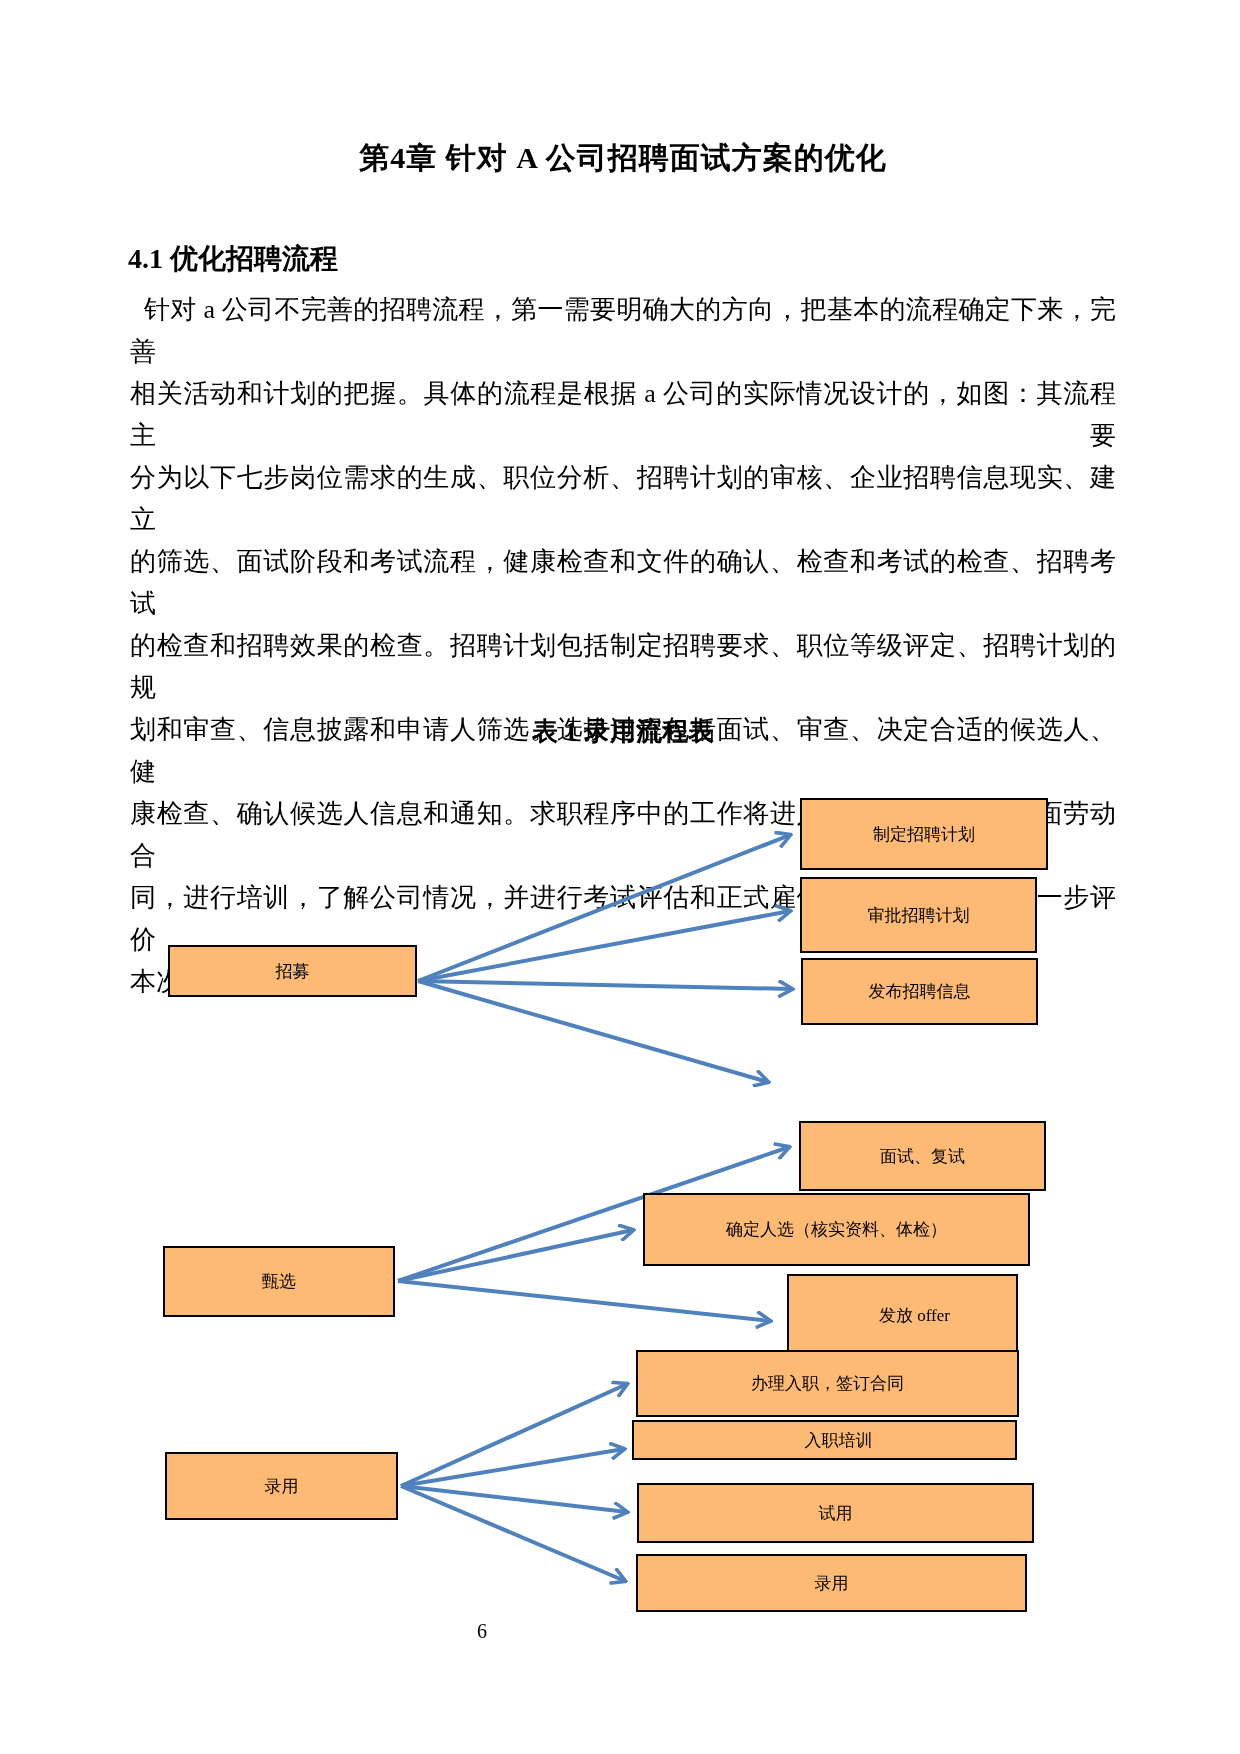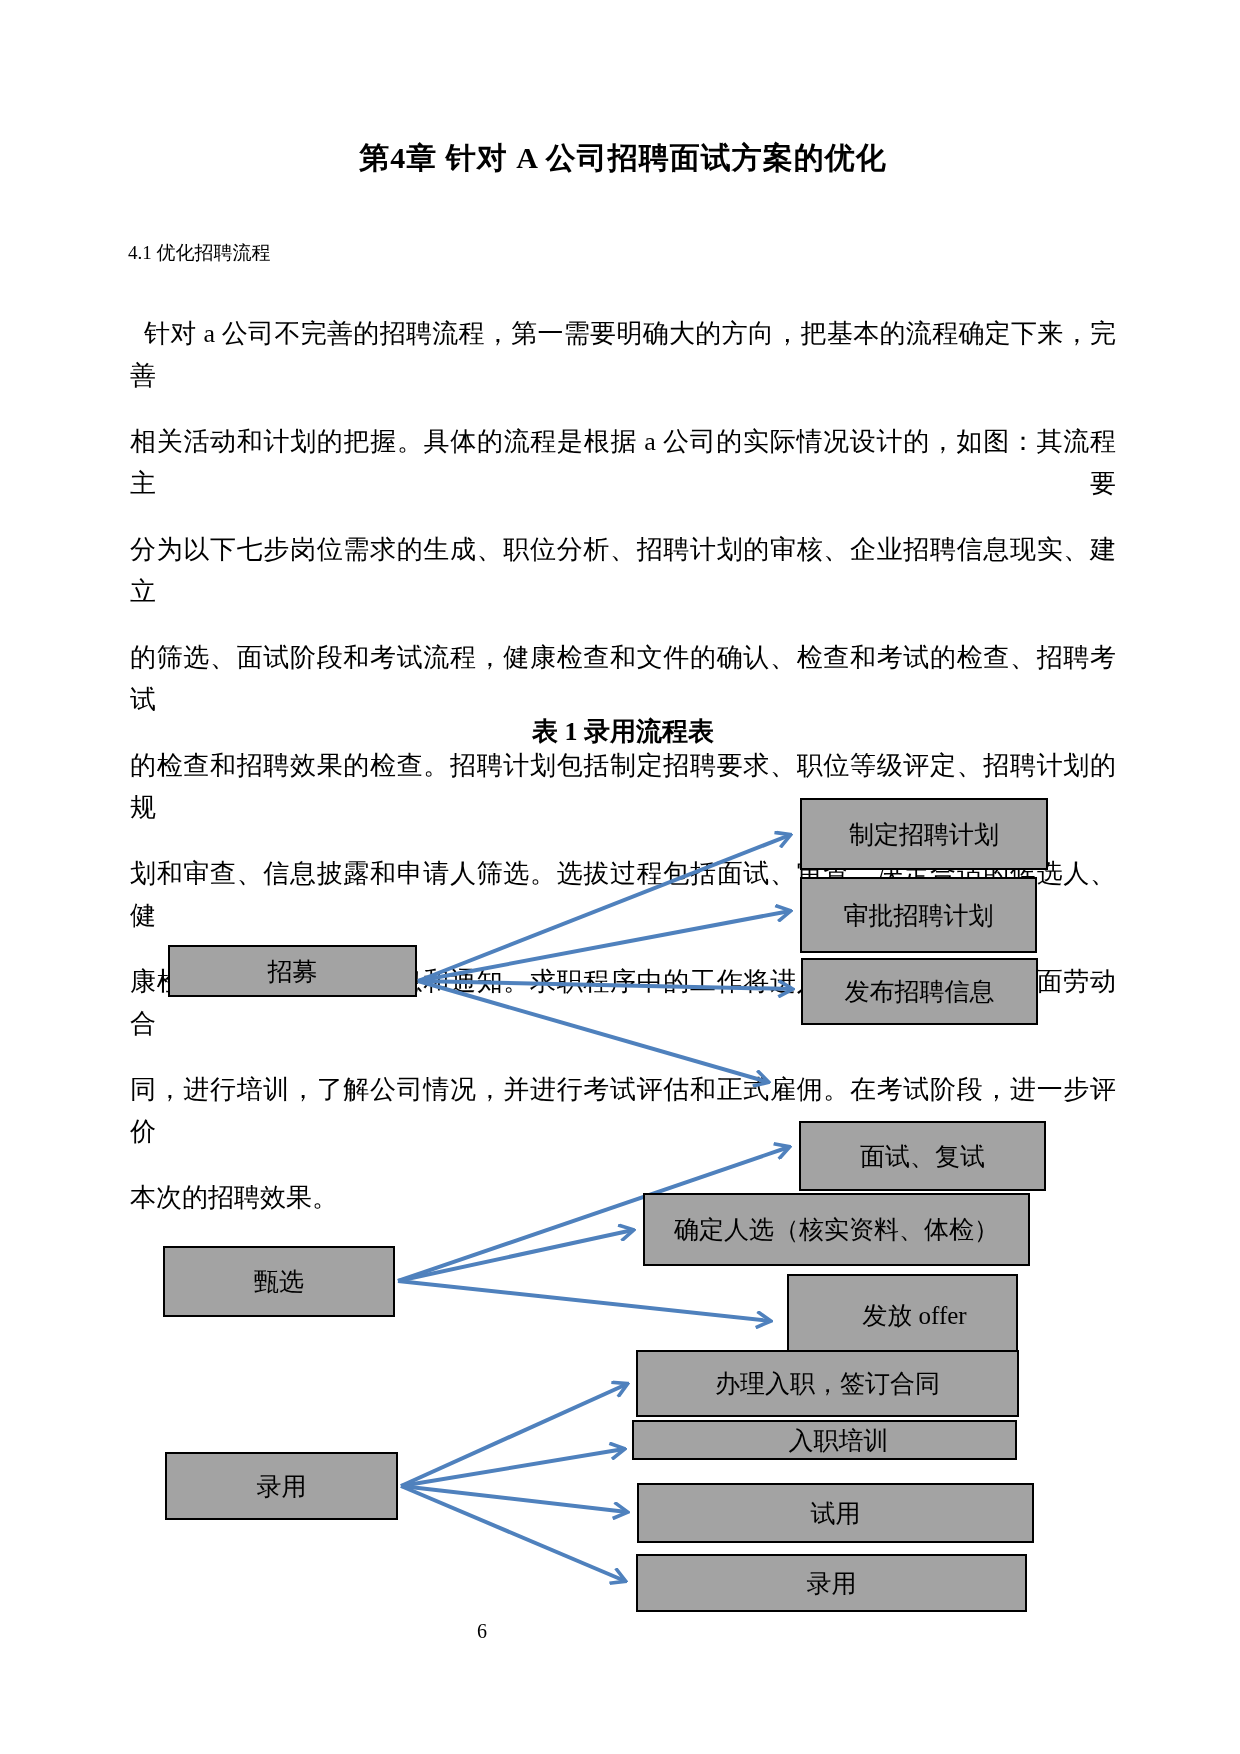--- a/index.html
+++ b/index.html
@@ -7,38 +7,38 @@
     position:relative; width:1240px; height:1754px; background:#ffffff;
     font-family:"Liberation Serif","DejaVu Serif",serif; color:#000;
     overflow:hidden;
   }
   .title {
     position:absolute; left:130px; top:138px; width:986px;
     text-align:center; font-size:30px; font-weight:bold; letter-spacing:1px;
   }
   .heading {
     position:absolute; left:128px; top:240px;
-    font-size:19px; font-weight:normal;
+    font-size:28px; font-weight:bold;
   }
   .bodytext {
     position:absolute; left:130px; top:289px; width:986px;
     font-size:26px; line-height:42px;
   }
-  .bodytext .ln { text-align:justify; text-align-last:justify;margin-top:24px; }
+  .bodytext .ln { text-align:justify; text-align-last:justify; }
   .bodytext .ln.first { text-indent:14px; }
   .bodytext .ln.last { text-align-last:left; }
   .caption {
     position:absolute; left:130px; top:714px; width:986px;
     text-align:center; font-size:26px; font-weight:bold;
   }
   .fbox {
     position:absolute; box-sizing:border-box;
-    border:2px solid #000; background:#a3a3a3;
+    border:2px solid #000; background:#fdba74;
     display:flex; align-items:center; justify-content:center;
-    font-size:25px; text-align:center; white-space:nowrap;
+    font-size:17px; text-align:center; white-space:nowrap;
   }
   svg.arrows { position:absolute; left:0; top:0; pointer-events:none; }
   .pagenum {
     position:absolute; left:450px; top:1620px; width:64px;
     text-align:center; font-size:20px;
   }
 </style>
 </head>
 <body>
 

